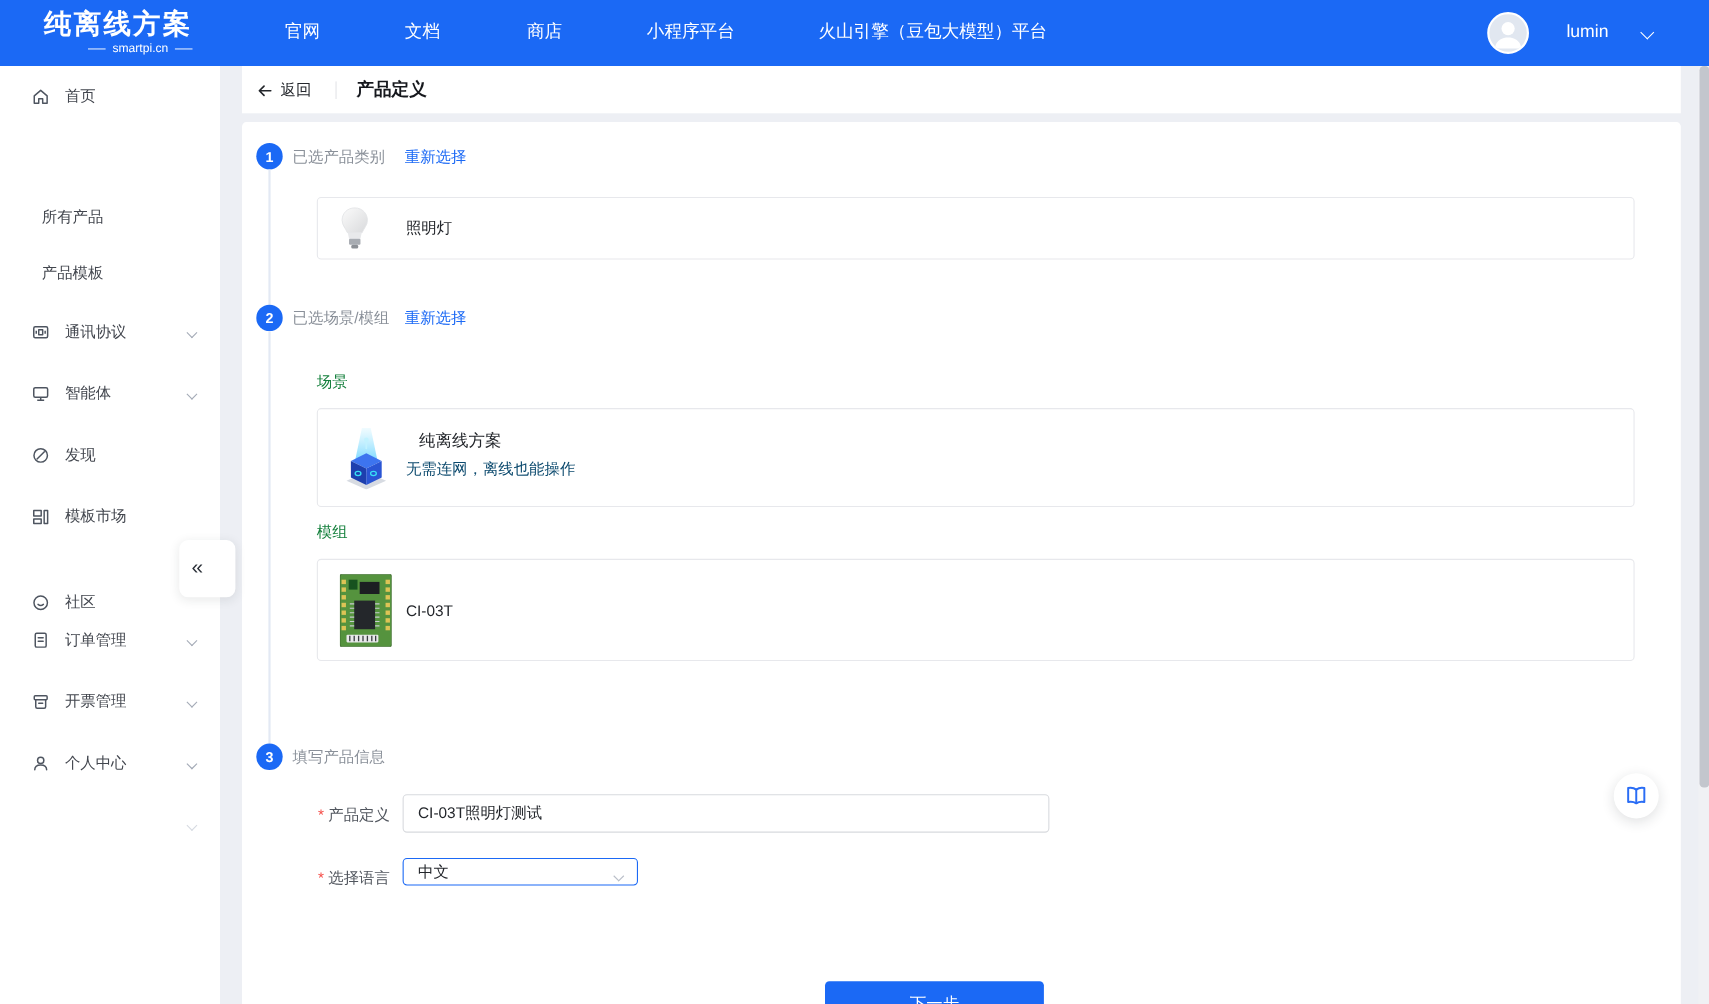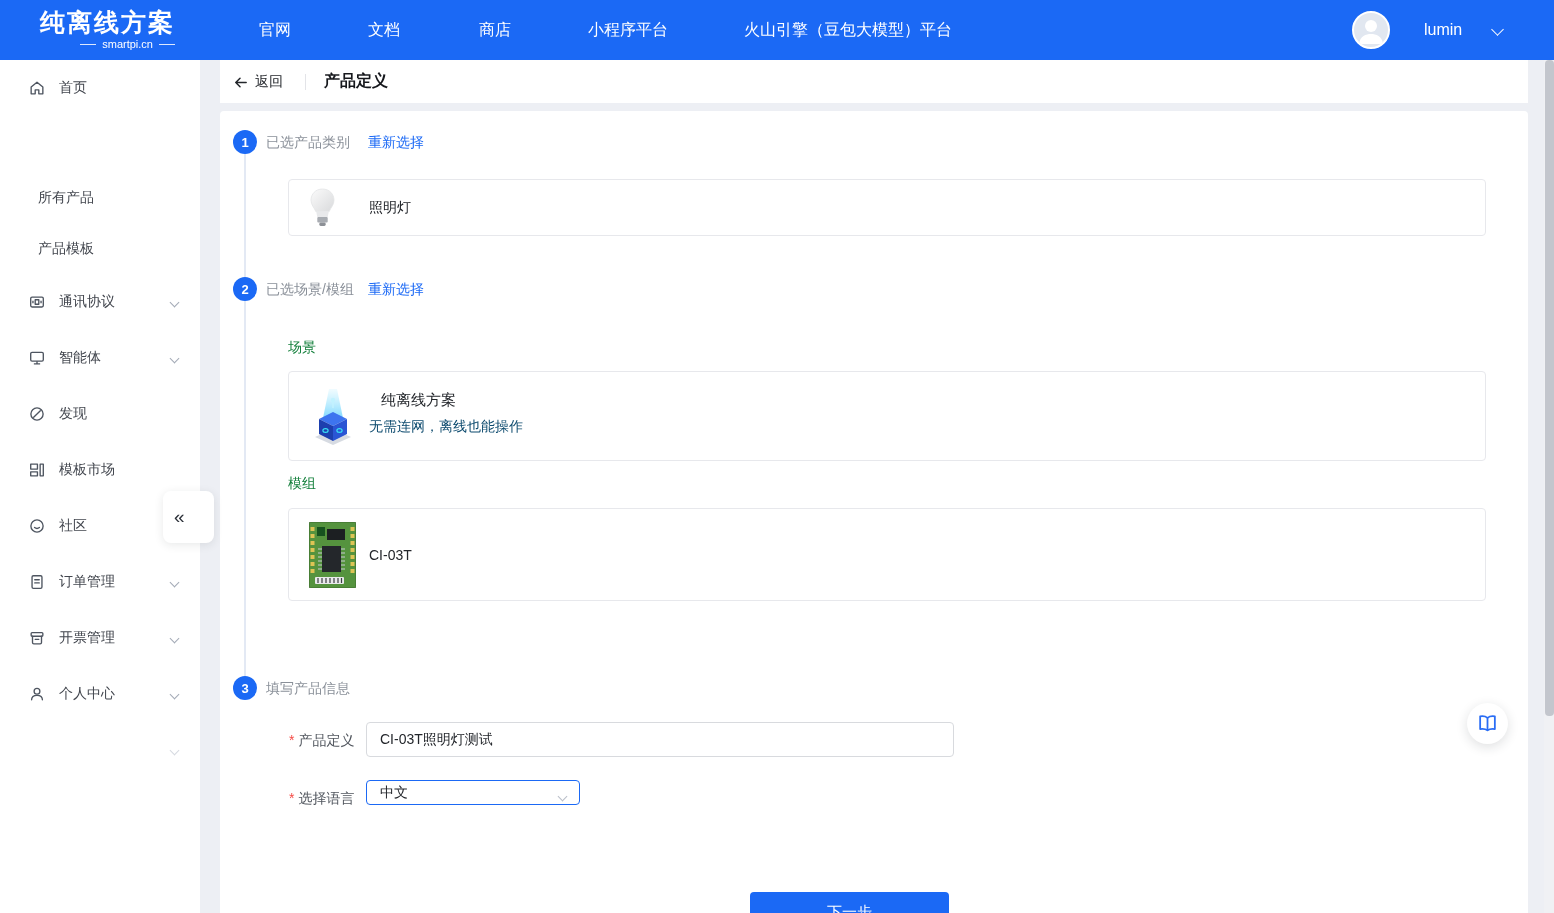--- a/index.html
+++ b/index.html
@@ -151,21 +151,21 @@
     <span class="s-ico">
       <svg width="18" height="18" viewBox="0 0 20 20" fill="none" stroke="#4e5560" stroke-width="1.5" stroke-linejoin="round">
           <rect x="3" y="3.5" width="7.5" height="5.5"></rect>
           <rect x="3" y="12" width="7.5" height="4.5"></rect>
           <rect x="13.5" y="3.5" width="3.5" height="13"></rect>
         </svg>
     </span>
     <span class="s-label">模板市场</span>
   </div>
 
-  <div class="s-row" style="top:438px">
+  <div class="s-row" style="top:460px">
     <span class="s-ico">
       <svg width="18" height="18" viewBox="0 0 20 20" fill="none" stroke="#4e5560" stroke-width="1.5" stroke-linecap="round">
           <circle cx="10" cy="10" r="6.8"></circle>
           <path d="M7.3 11.6 q2.7 2.2 5.4 0"></path>
         </svg>
     </span>
     <span class="s-label">社区</span>
   </div>
 
   <div class="s-row" style="top:494px">

